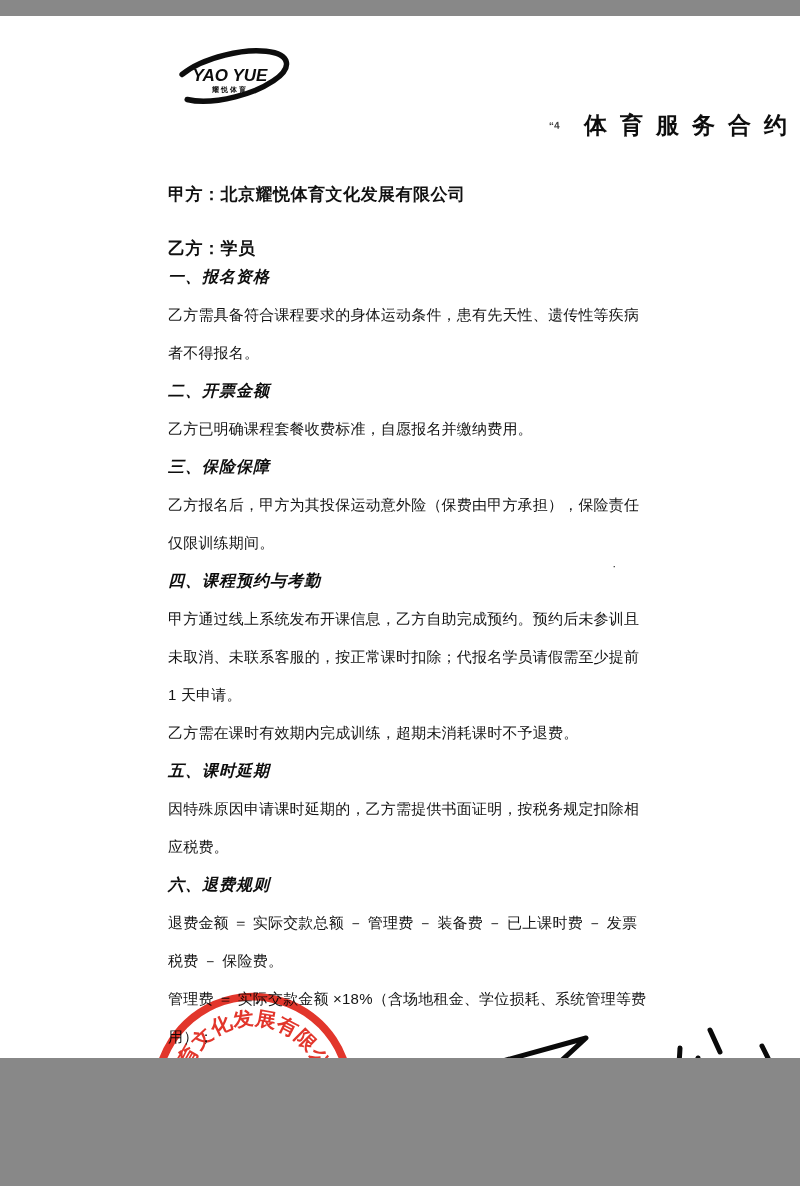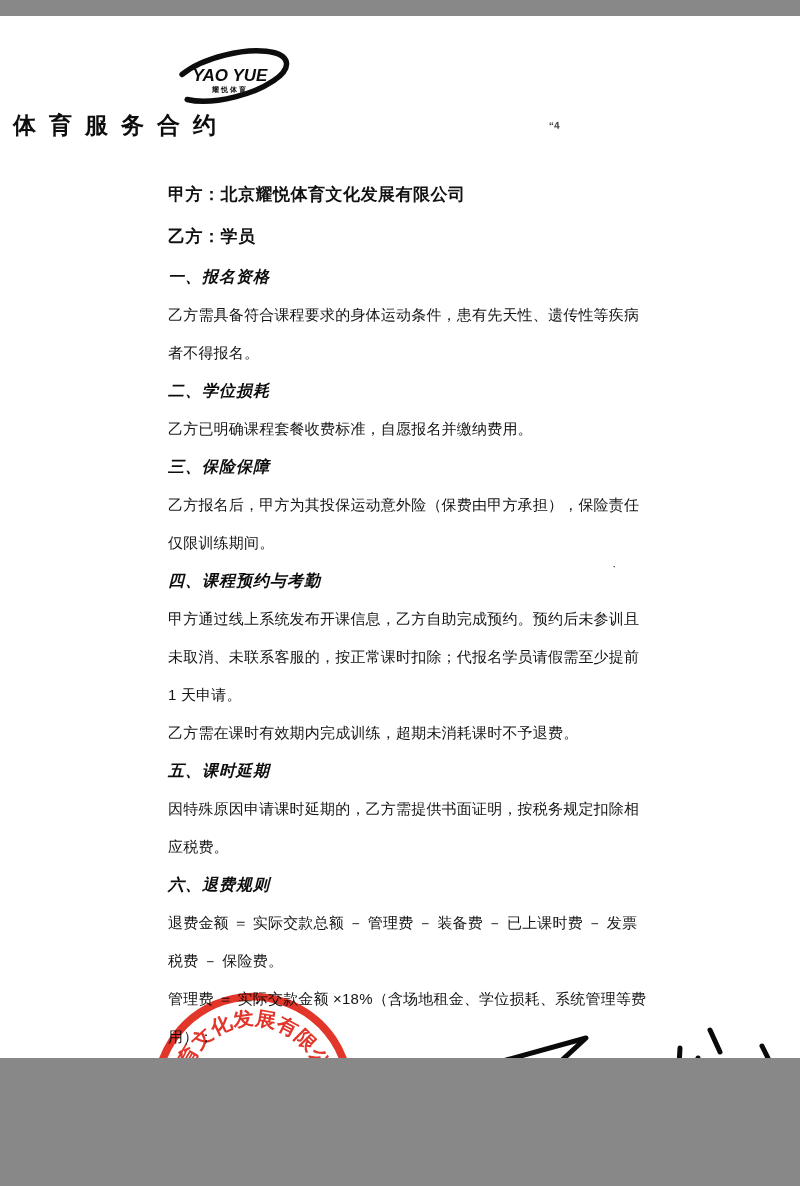--- a/index.html
+++ b/index.html
@@ -11,33 +11,33 @@
     overflow:hidden;
     font-family:"Liberation Sans","DejaVu Sans",sans-serif;
     color:#111;
   }
   
   .logo{position:absolute;left:166px;top:30px;width:132px;height:64px;}
   .logo svg{display:block;}
   
   .title{
     position:absolute;left:0;right:0;top:94px;
-    text-align:left;
+    text-align:right;
     font-size:23px;font-weight:800;
     letter-spacing:13px;text-indent:13px;
     color:#0d0d0d;
   }
   .artifact{position:absolute;font-size:10px;color:#3c3c3c;font-weight:600;}
   .artifact.a1{left:549px;top:104px;transform:rotate(-4deg);}
   .artifact.a2{left:613px;top:546px;font-size:9px;}
   .artifact.a3{left:596px;top:1058px;font-size:11px;}
   
   .party{position:absolute;left:168px;font-size:17px;font-weight:800;letter-spacing:.5px;text-align:center;}
   .party.a{top:167px;}
-  .party.b{top:209px;}
+  .party.b{top:221px;}
   
   .body{
     position:absolute;left:168px;top:242px;width:484px;
   }
   .sec-h{
     font-size:16px;font-weight:800;line-height:38px;margin:0;
     letter-spacing:1px;color:#0d0d0d;font-style:italic;
   }
   .sec-p{
     font-size:15px;font-weight:400;line-height:38px;margin:0;
@@ -81,21 +81,21 @@
   <div class="artifact a2">·</div>
   <div class="artifact a3">·</div>
 
   <div class="party a">甲方：北京耀悦体育文化发展有限公司</div>
   <div class="party b">乙方：学员</div>
 
   <div class="body">
     <p class="sec-h">一、报名资格</p>
     <p class="sec-p">乙方需具备符合课程要求的身体运动条件，患有先天性、遗传性等疾病者不得报名。</p>
 
-    <p class="sec-h">二、学位损耗</p>
+    <p class="sec-h">二、开票金额</p>
     <p class="sec-p">乙方已明确课程套餐收费标准，自愿报名并缴纳费用。</p>
 
     <p class="sec-h">三、保险保障</p>
     <p class="sec-p">乙方报名后，甲方为其投保运动意外险（保费由甲方承担），保险责任仅限训练期间。</p>
 
     <p class="sec-h">四、课程预约与考勤</p>
     <p class="sec-p">甲方通过线上系统发布开课信息，乙方自助完成预约。预约后未参训且未取消、未联系客服的，按正常课时扣除；代报名学员请假需至少提前 1 天申请。</p>
     <p class="sec-p">乙方需在课时有效期内完成训练，超期未消耗课时不予退费。</p>
 
     <p class="sec-h">五、课时延期</p>

